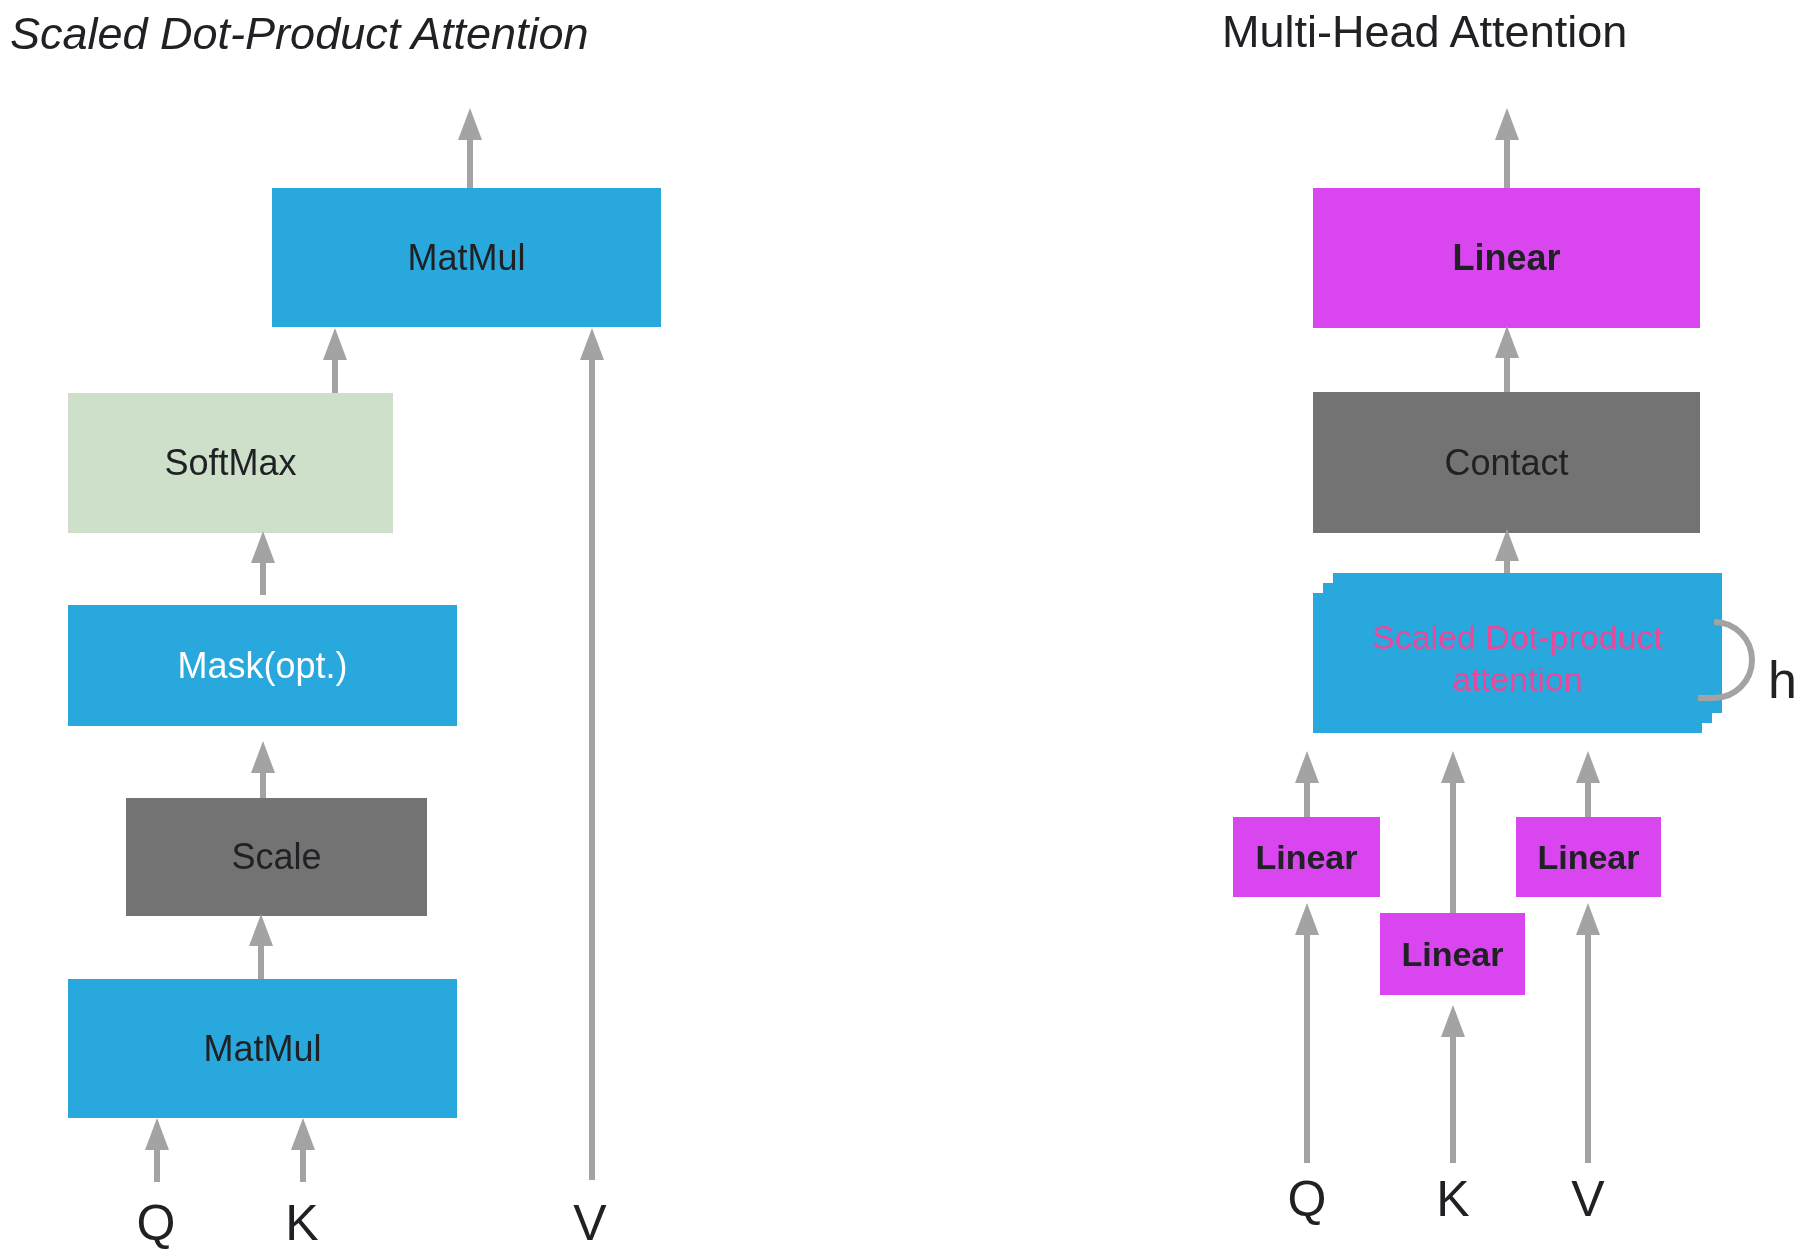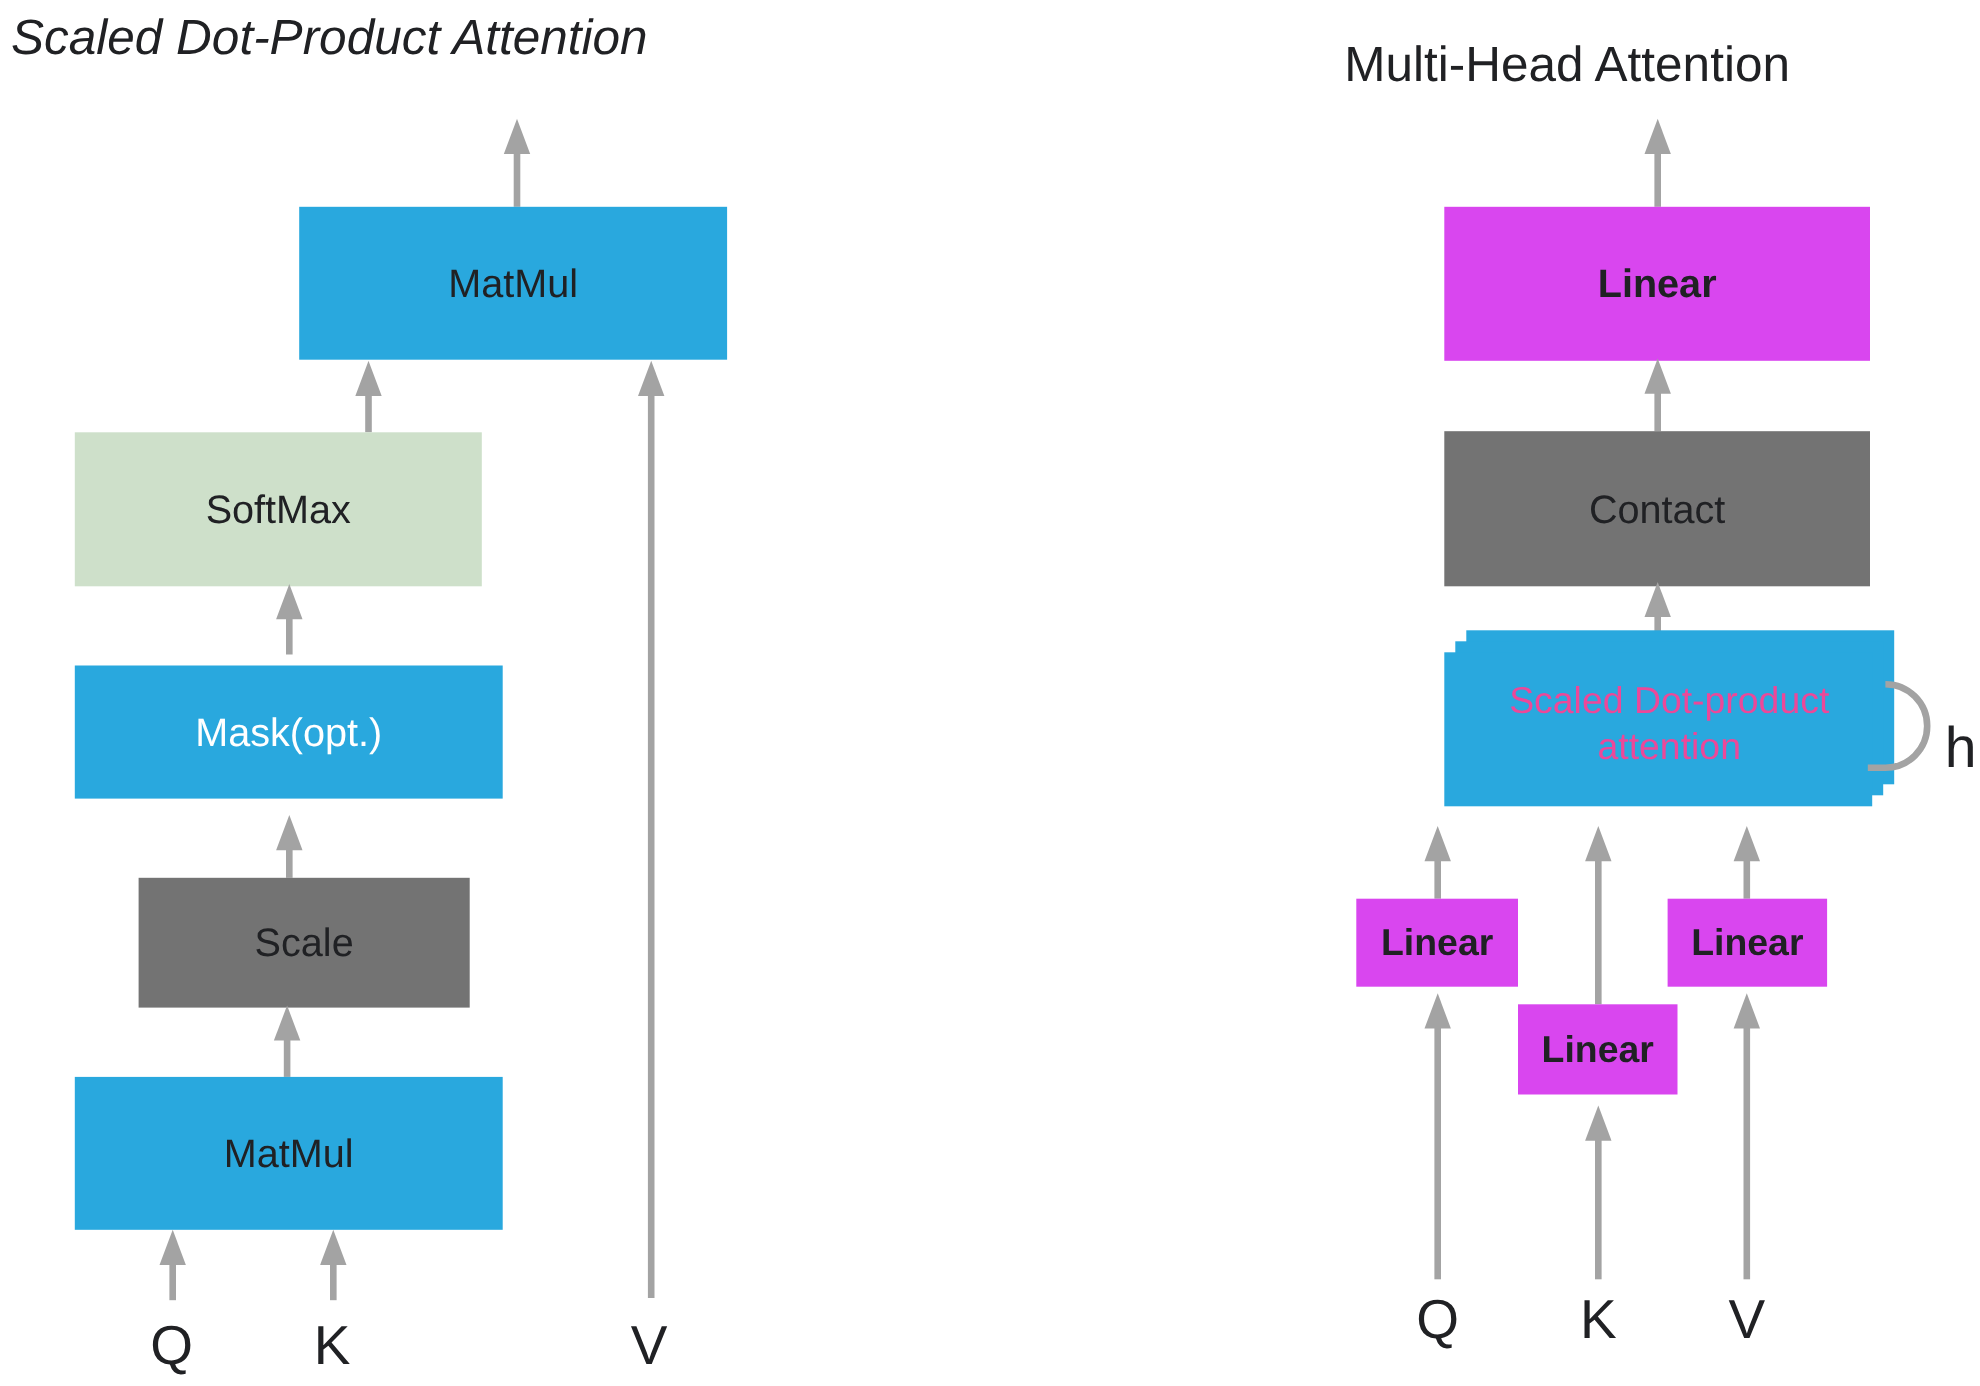--- a/index.html
+++ b/index.html
@@ -44,21 +44,21 @@
 <div class="canvas">
 
   <div class="title" style="left:10px;top:8px;font-style:italic;">Scaled Dot-Product Attention</div>
 
   <div class="arrow" style="left:456px;top:108px;height:80px;"></div>
 
   <div class="box blue" style="left:272px;top:188px;width:389px;height:139px;">MatMul</div>
 
   <div class="arrow" style="left:321px;top:328px;height:65px;"></div>
 
-  <div class="box green" style="left:68px;top:393px;width:370px;height:140px;">SoftMax</div>
+  <div class="box green" style="left:68px;top:393px;width:325px;height:140px;">SoftMax</div>
 
   <div class="arrow" style="left:249px;top:531px;height:64px;"></div>
 
   <div class="box blue light-text" style="left:68px;top:605px;width:389px;height:121px;text-align:center;">Mask(opt.)</div>
 
   <div class="arrow" style="left:249px;top:741px;height:57px;"></div>
 
   <div class="box peach" style="left:126px;top:798px;width:301px;height:118px;">Scale</div>
 
   <div class="arrow" style="left:247px;top:914px;height:65px;"></div>
@@ -67,21 +67,21 @@
 
   <div class="arrow" style="left:143px;top:1118px;height:64px;"></div>
   <div class="arrow" style="left:289px;top:1118px;height:64px;"></div>
 
   <div class="arrow" style="left:578px;top:328px;height:852px;"></div>
 
   <div class="io-label" style="left:116px;top:1194px;">Q</div>
   <div class="io-label" style="left:262px;top:1194px;">K</div>
   <div class="io-label" style="left:550px;top:1194px;">V</div>
 
-  <div class="title" style="left:1222px;top:6px;margin-top:27px;">Multi-Head Attention</div>
+  <div class="title" style="left:1222px;top:6px;">Multi-Head Attention</div>
 
   <div class="arrow" style="left:1493px;top:108px;height:80px;"></div>
 
   <div class="box lavender" style="left:1313px;top:188px;width:387px;height:140px;">Linear</div>
 
   <div class="arrow" style="left:1493px;top:326px;height:66px;"></div>
 
   <div class="box peach" style="left:1313px;top:392px;width:387px;height:141px;">Contact</div>
 
   <div class="arrow" style="left:1493px;top:529px;height:46px;"></div>

